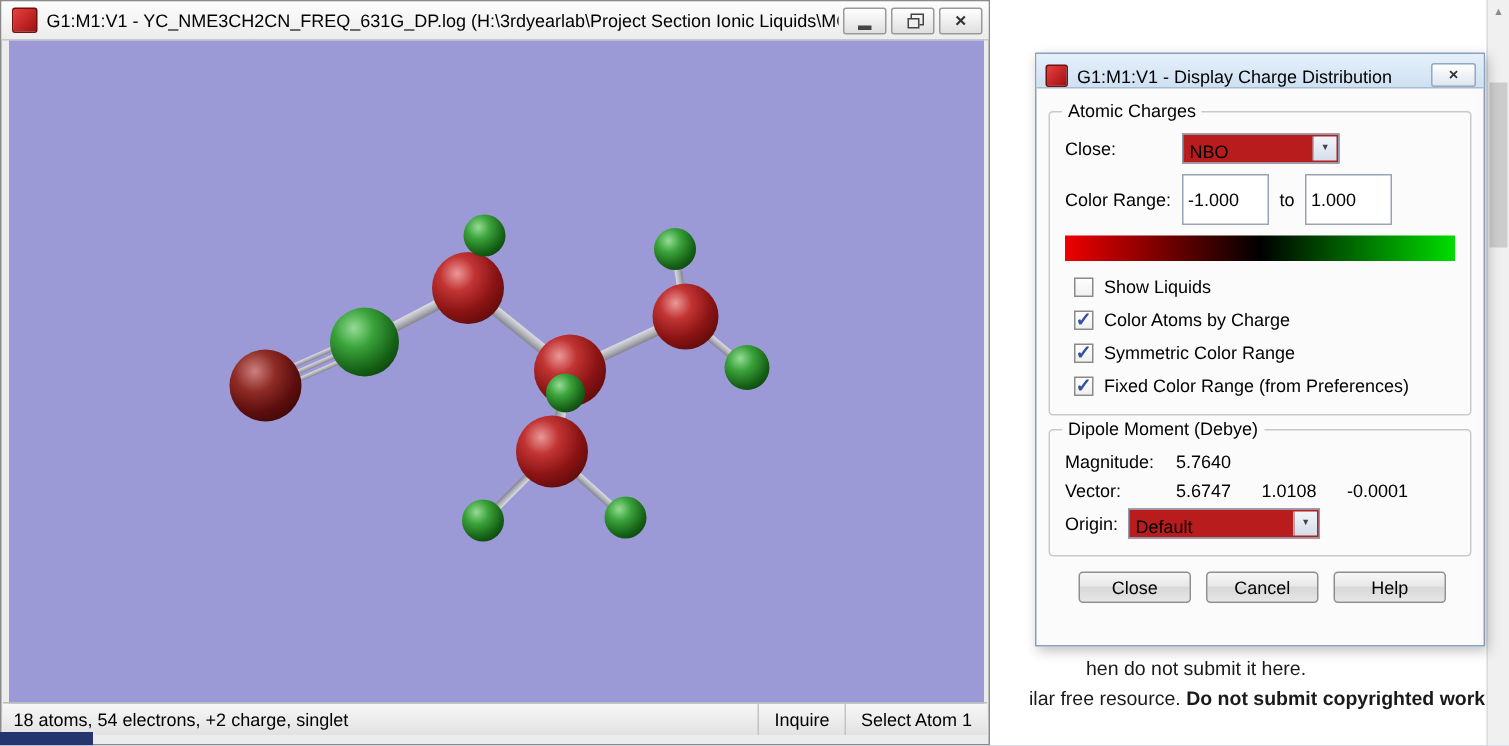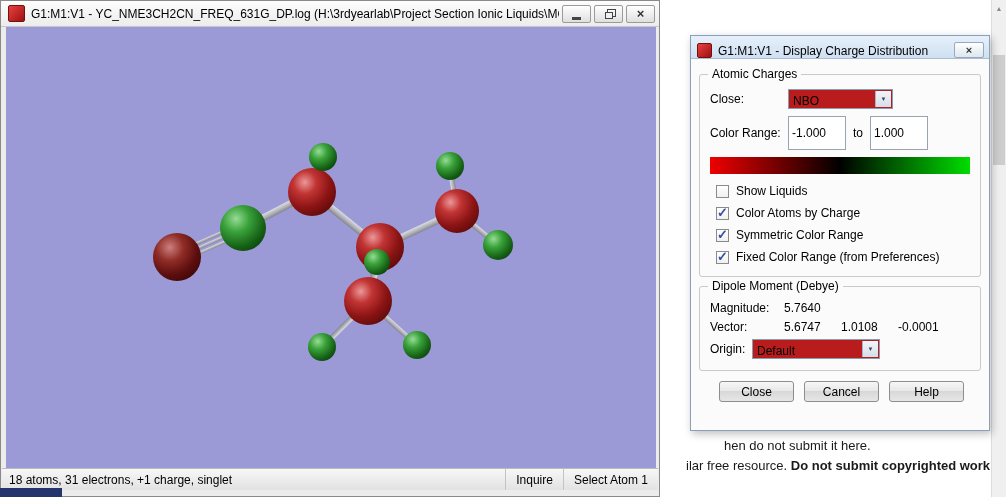--- a/index.html
+++ b/index.html
@@ -112,21 +112,21 @@
         <div class="atom green" style="left: 358px; top: 222px; width: 26px; height: 26px;"></div>
         <div class="atom red" style="left: 429px; top: 162px; width: 44px; height: 44px;"></div>
         <div class="atom green" style="left: 430px; top: 125px; width: 28px; height: 28px;"></div>
         <div class="atom green" style="left: 477px; top: 203px; width: 30px; height: 30px;"></div>
         <div class="atom red" style="left: 338px; top: 250px; width: 48px; height: 48px;"></div>
         <div class="atom green" style="left: 302px; top: 306px; width: 28px; height: 28px;"></div>
         <div class="atom green" style="left: 397px; top: 304px; width: 28px; height: 28px;"></div>
       </div>
 
     <div class="statusbar">
-      <div class="status-left">18 atoms, 31 electrons, +1 charge, singlet</div>
+      <div class="status-left">18 atoms, 54 electrons, +2 charge, singlet</div>
       <div class="status-cell">Inquire</div>
       <div class="status-cell">Select Atom 1</div>
     </div>
   </div>
 
   <div class="dialog">
     <div class="dialog-titlebar">
       <span class="dialog-icon"></span>
       <span class="dialog-title">G1:M1:V1 - Display Charge Distribution</span>
       <span class="dialog-close">×</span>

